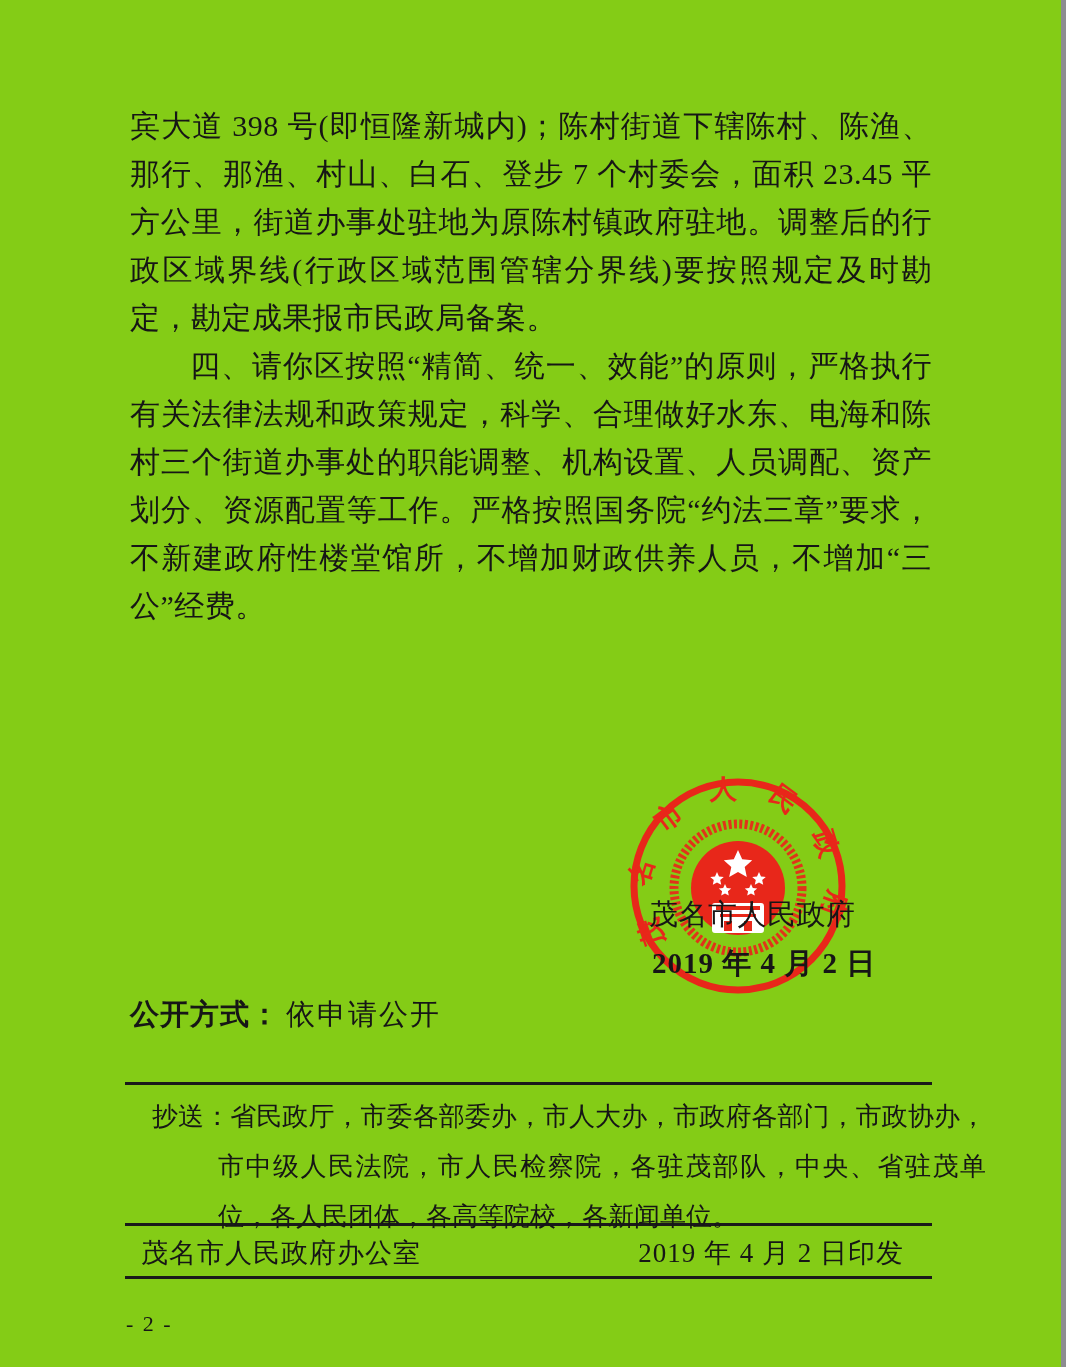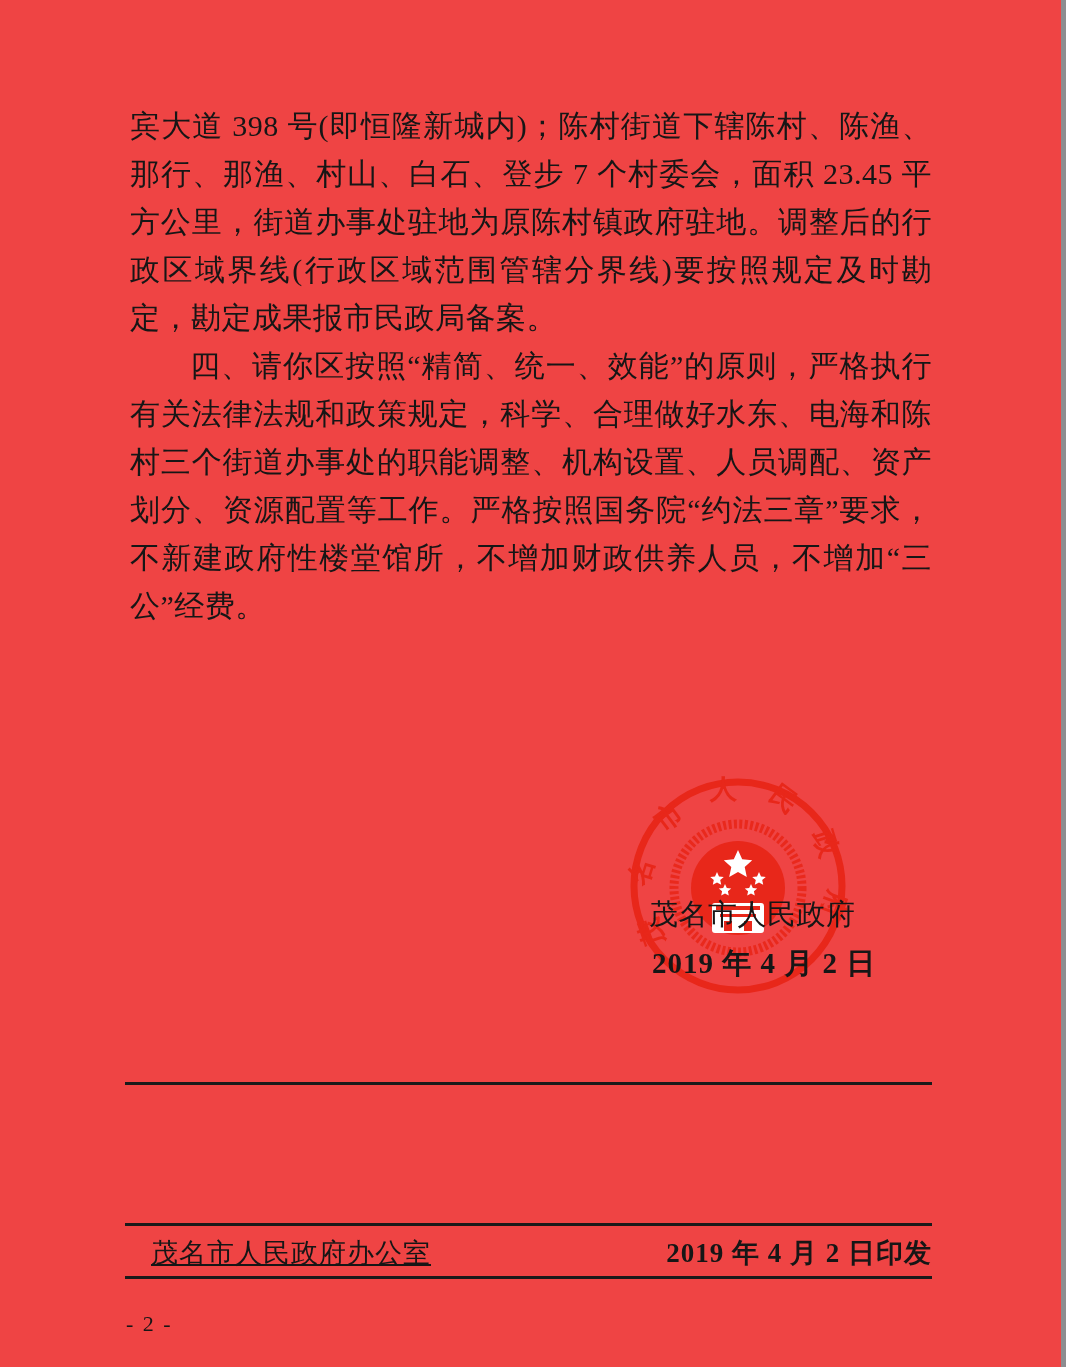--- a/index.html
+++ b/index.html
@@ -1,19 +1,19 @@
 <!DOCTYPE html>
 <html><head>
 <meta charset="utf-8">
 <style>
   html,body{margin:0;padding:0;background:#ffffff;}
   .page{
     position:relative;
     width:1066px;height:1367px;
-    background:#ef4444;
+    background:#84cc16;
     overflow:hidden;
     font-family:"Liberation Serif","DejaVu Serif",serif;
     color:#161616;
   }
   .scan-edge-right{
     position:absolute;right:0;top:0;width:5px;height:1367px;
     background:#8d8d90;
   }
   
   .body-text{
@@ -52,22 +52,22 @@
     font-size:26px;line-height:50px;
     padding-left:66px;text-indent:-66px;
     text-align:justify;text-justify:inter-character;
   }
   
   .imprint{
     position:absolute;left:125px;top:1235px;width:807px;
     display:flex;justify-content:space-between;align-items:center;
     font-size:27px;white-space:nowrap;
   }
-  .imprint .issuer{margin-left:26px;letter-spacing:1px;text-decoration:underline;}
-  .imprint .print-date{letter-spacing:1px;font-weight:bold;}
+  .imprint .issuer{margin-left:16px;letter-spacing:1px;}
+  .imprint .print-date{margin-right:28px;letter-spacing:1px;}
   
   .page-num{position:absolute;left:126px;top:1311px;font-size:22px;letter-spacing:2px;}
 </style>
 </head>
 <body>
 
 <div class="page">
 
   <div class="body-text">
     <p>宾大道 398 号(即恒隆新城内)；陈村街道下辖陈村、陈渔、那行、那渔、村山、白石、登步 7 个村委会，面积 23.45 平方公里，街道办事处驻地为原陈村镇政府驻地。调整后的行政区域界线(行政区域范围管辖分界线)要按照规定及时勘定，勘定成果报市民政局备案。</p>
@@ -100,25 +100,31 @@
           <rect x="98" y="147" width="8" height="10"></rect>
           <rect x="118" y="147" width="8" height="10"></rect>
         </g>
       </g>
     </svg>
   </div>
 
   <div class="sig-agency">茂名市人民政府</div>
   <div class="sig-date">2019 年 4 月 2 日</div>
 
+  <div class="disclosure">
+    <span class="label">公开方式：</span><span class="value">依申请公开</span>
+  </div>
 
   <div class="rule rule-a"></div>
   <div class="rule rule-b"></div>
   <div class="rule rule-c"></div>
 
+  <div class="cc-block">
+    <span>抄送：</span><span>省民政厅，市委各部委办，市人大办，市政府各部门，市政协办，市中级人民法院，市人民检察院，各驻茂部队，中央、省驻茂单位，各人民团体，各高等院校，各新闻单位。</span>
+  </div>
 
   <div class="imprint">
     <span class="issuer">茂名市人民政府办公室</span>
     <span class="print-date">2019 年 4 月 2 日印发</span>
   </div>
 
   <div class="page-num">- 2 -</div>
 
   <div class="scan-edge-right"></div>
 

